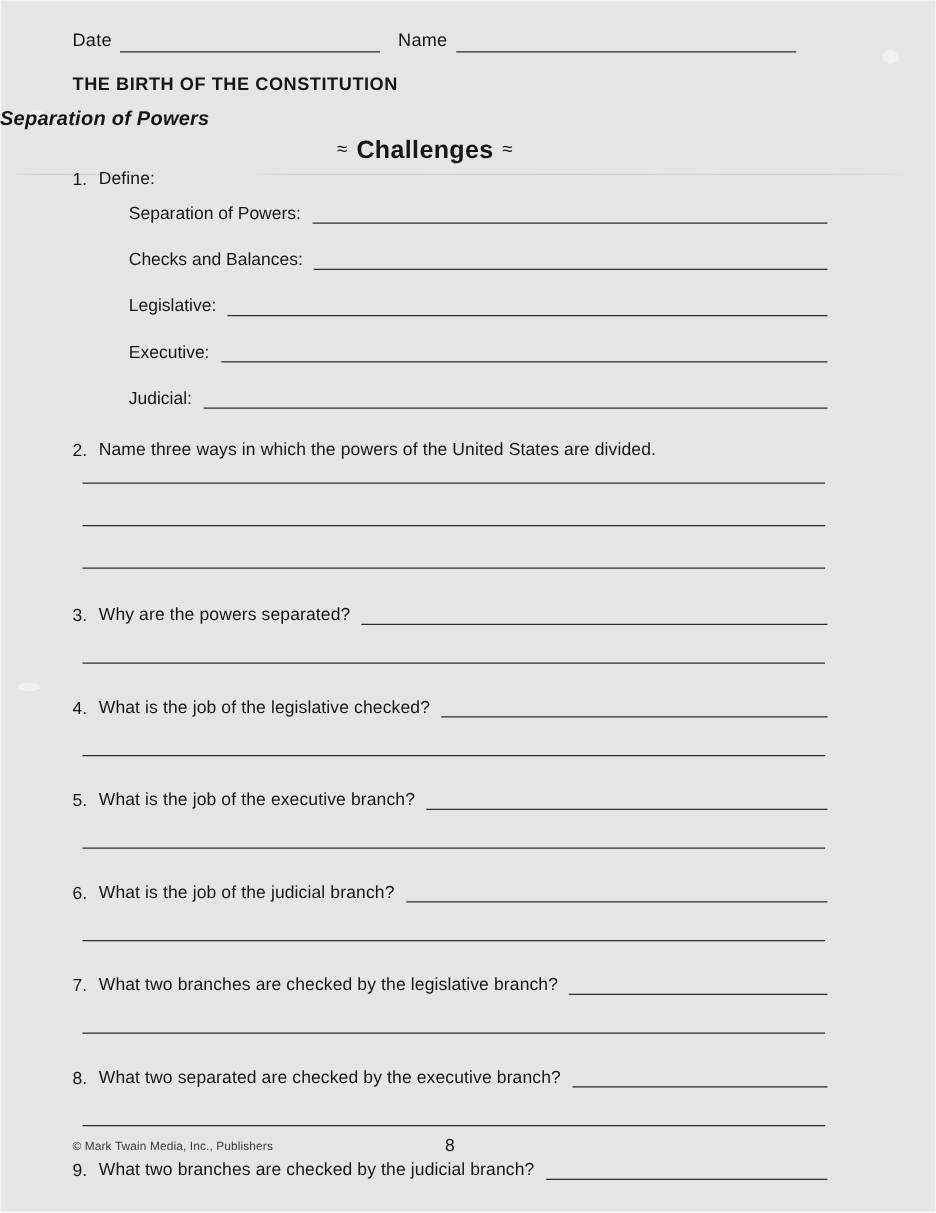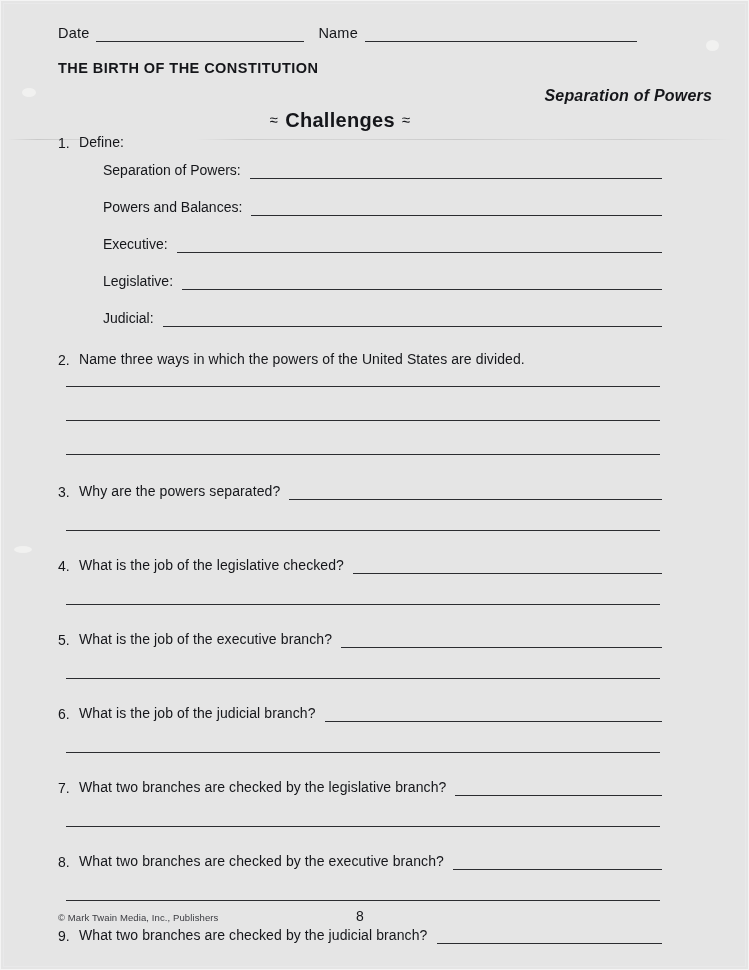--- a/index.html
+++ b/index.html
@@ -112,26 +112,25 @@
     top: 60px;
     font-size: 14.5px;
     font-weight: bold;
     letter-spacing: .45px;
   }
   .sub-title {
     position: absolute;
     left: 0;
     top: 87px;
     width: 680px;
-    text-align: right;
+    text-align: left;
     font-size: 16px;
     font-weight: bold;
     font-style: italic;
     letter-spacing: .2px;
-    margin-left: 32px;
   }
   .challenge-title {
     position: absolute;
     left: 0;
     top: 109px;
     width: 680px;
     text-align: center;
     font-size: 20px;
     font-weight: bold;
     letter-spacing: .3px;
@@ -264,29 +263,29 @@
         <div class="q-row">
           <span class="q-num">1.</span>
           <span class="q-text">Define:</span>
         </div>
         <div class="define-block">
           <div class="define-row">
             <span class="define-label">Separation of Powers:</span>
             <span class="define-rule"></span>
           </div>
           <div class="define-row">
-            <span class="define-label">Powers and Balances:</span>
+            <span class="define-label">Checks and Balances:</span>
+            <span class="define-rule"></span>
+          </div>
+          <div class="define-row">
+            <span class="define-label">Legislative:</span>
             <span class="define-rule"></span>
           </div>
           <div class="define-row">
             <span class="define-label">Executive:</span>
-            <span class="define-rule"></span>
-          </div>
-          <div class="define-row">
-            <span class="define-label">Legislative:</span>
             <span class="define-rule"></span>
           </div>
           <div class="define-row">
             <span class="define-label">Judicial:</span>
             <span class="define-rule"></span>
           </div>
         </div>
       </div>
 
       <div style="margin-top:24px;">
@@ -340,21 +339,21 @@
           <span class="q-num">7.</span>
           <span class="q-text">What two branches are checked by the legislative branch?</span>
           <span class="q-inline-rule"></span>
         </div>
         <div class="answer-line" style="margin-top:30px;"></div>
       </div>
 
       <div style="margin-top:26px;">
         <div class="q-row">
           <span class="q-num">8.</span>
-          <span class="q-text">What two branches are checked by the executive branch?</span>
+          <span class="q-text">What two separated are checked by the executive branch?</span>
           <span class="q-inline-rule"></span>
         </div>
         <div class="answer-line" style="margin-top:30px;"></div>
       </div>
 
       <div style="margin-top:26px;">
         <div class="q-row">
           <span class="q-num">9.</span>
           <span class="q-text">What two branches are checked by the judicial branch?</span>
           <span class="q-inline-rule"></span>

